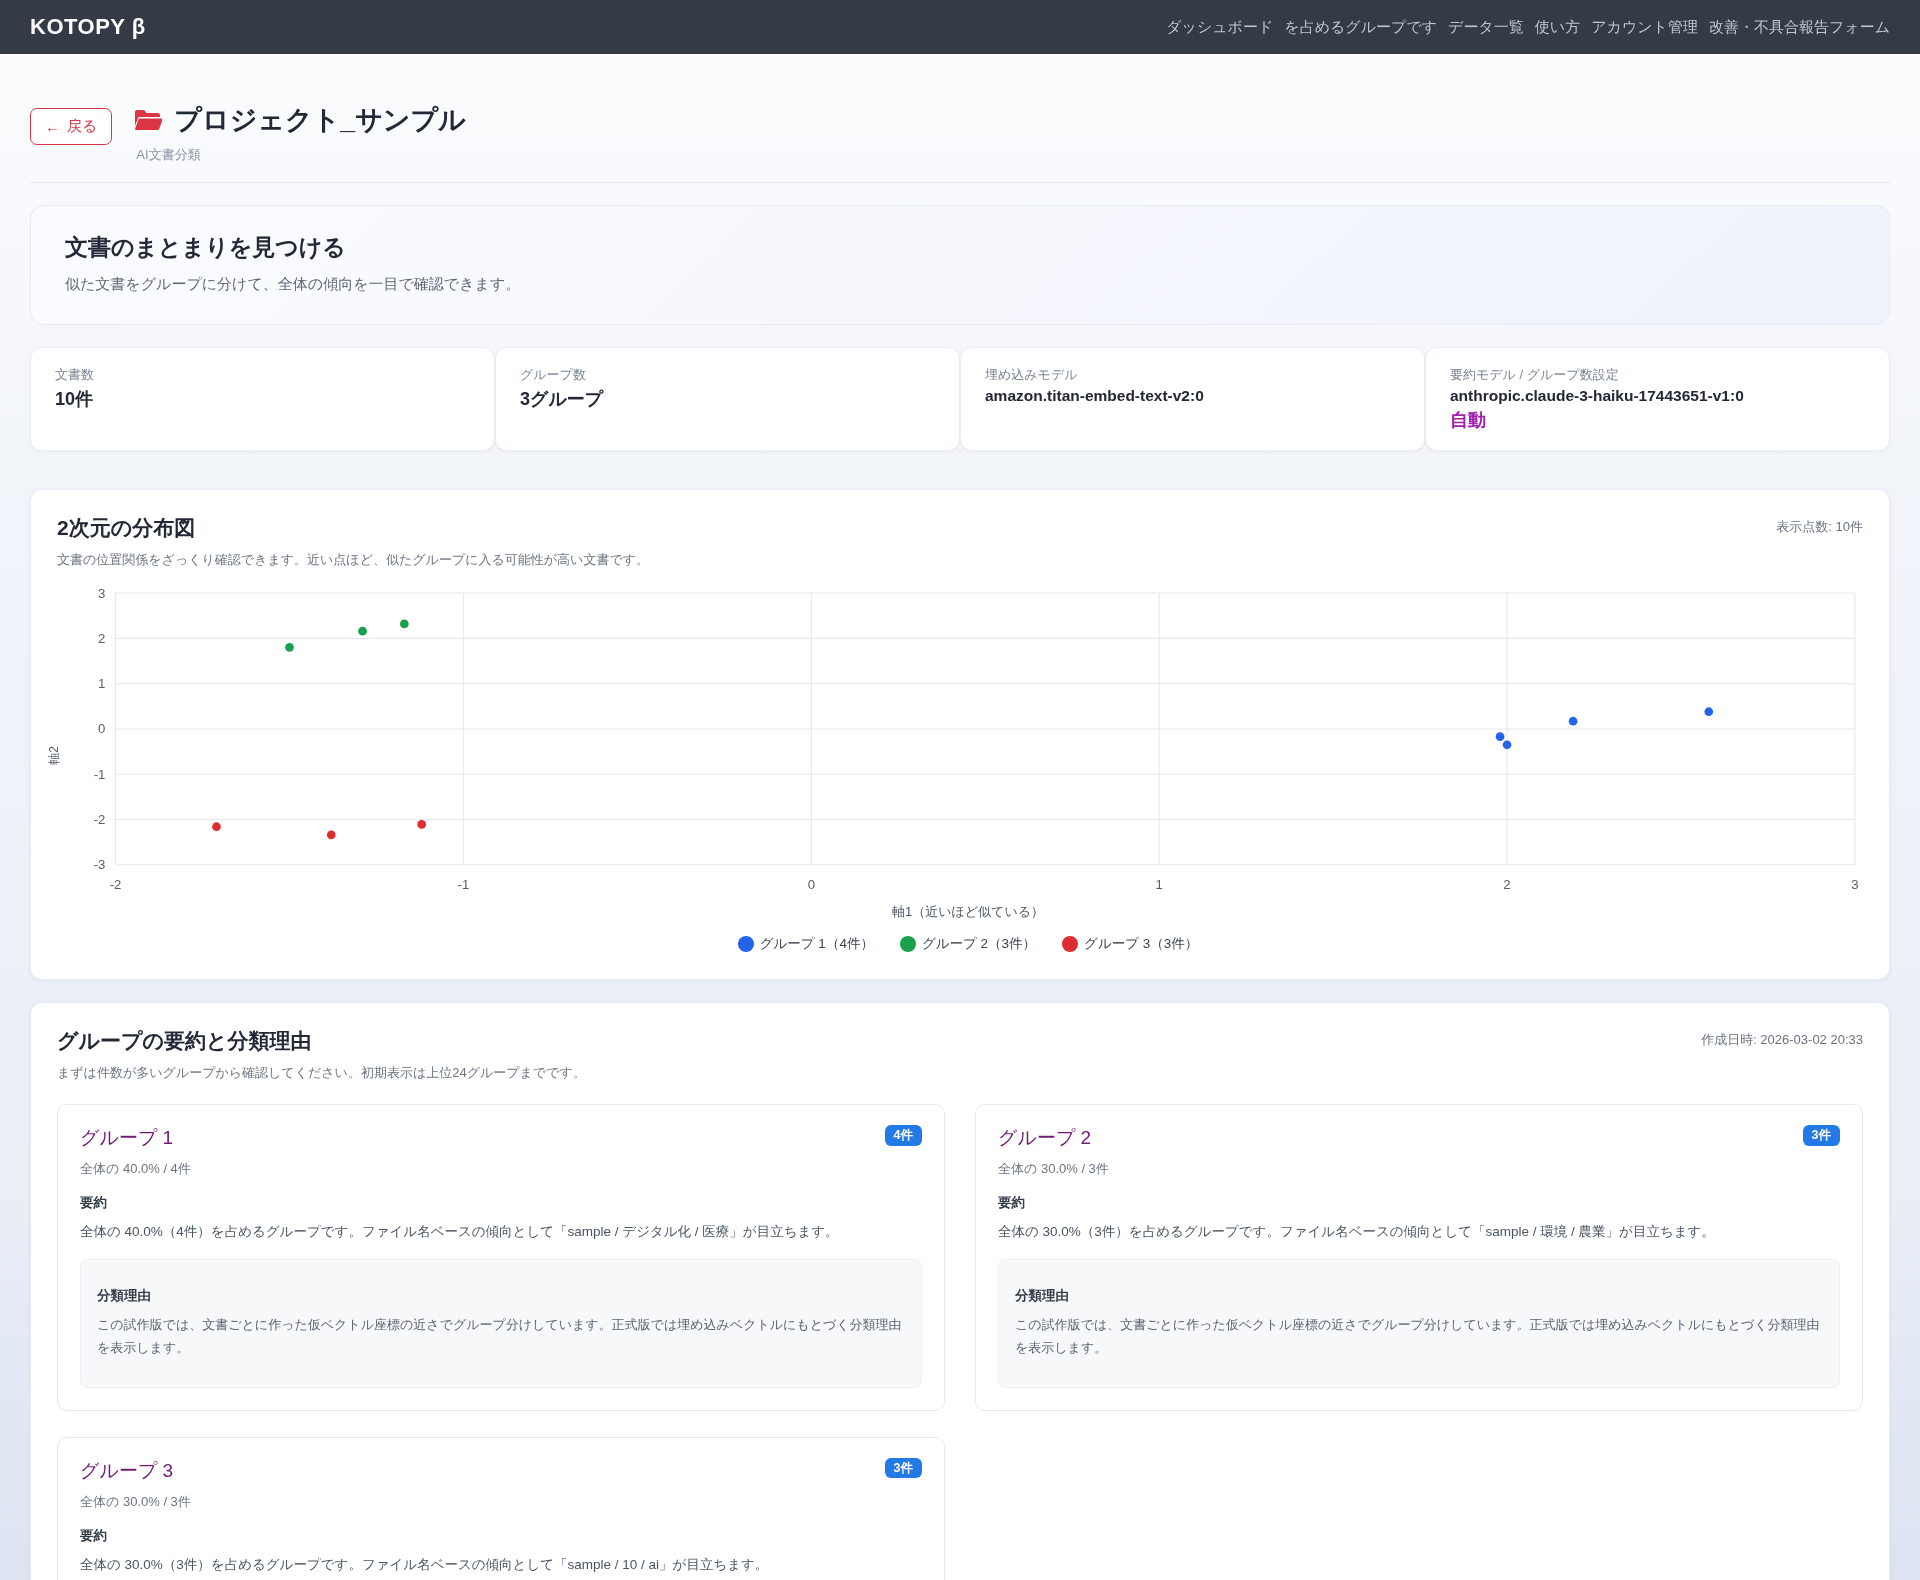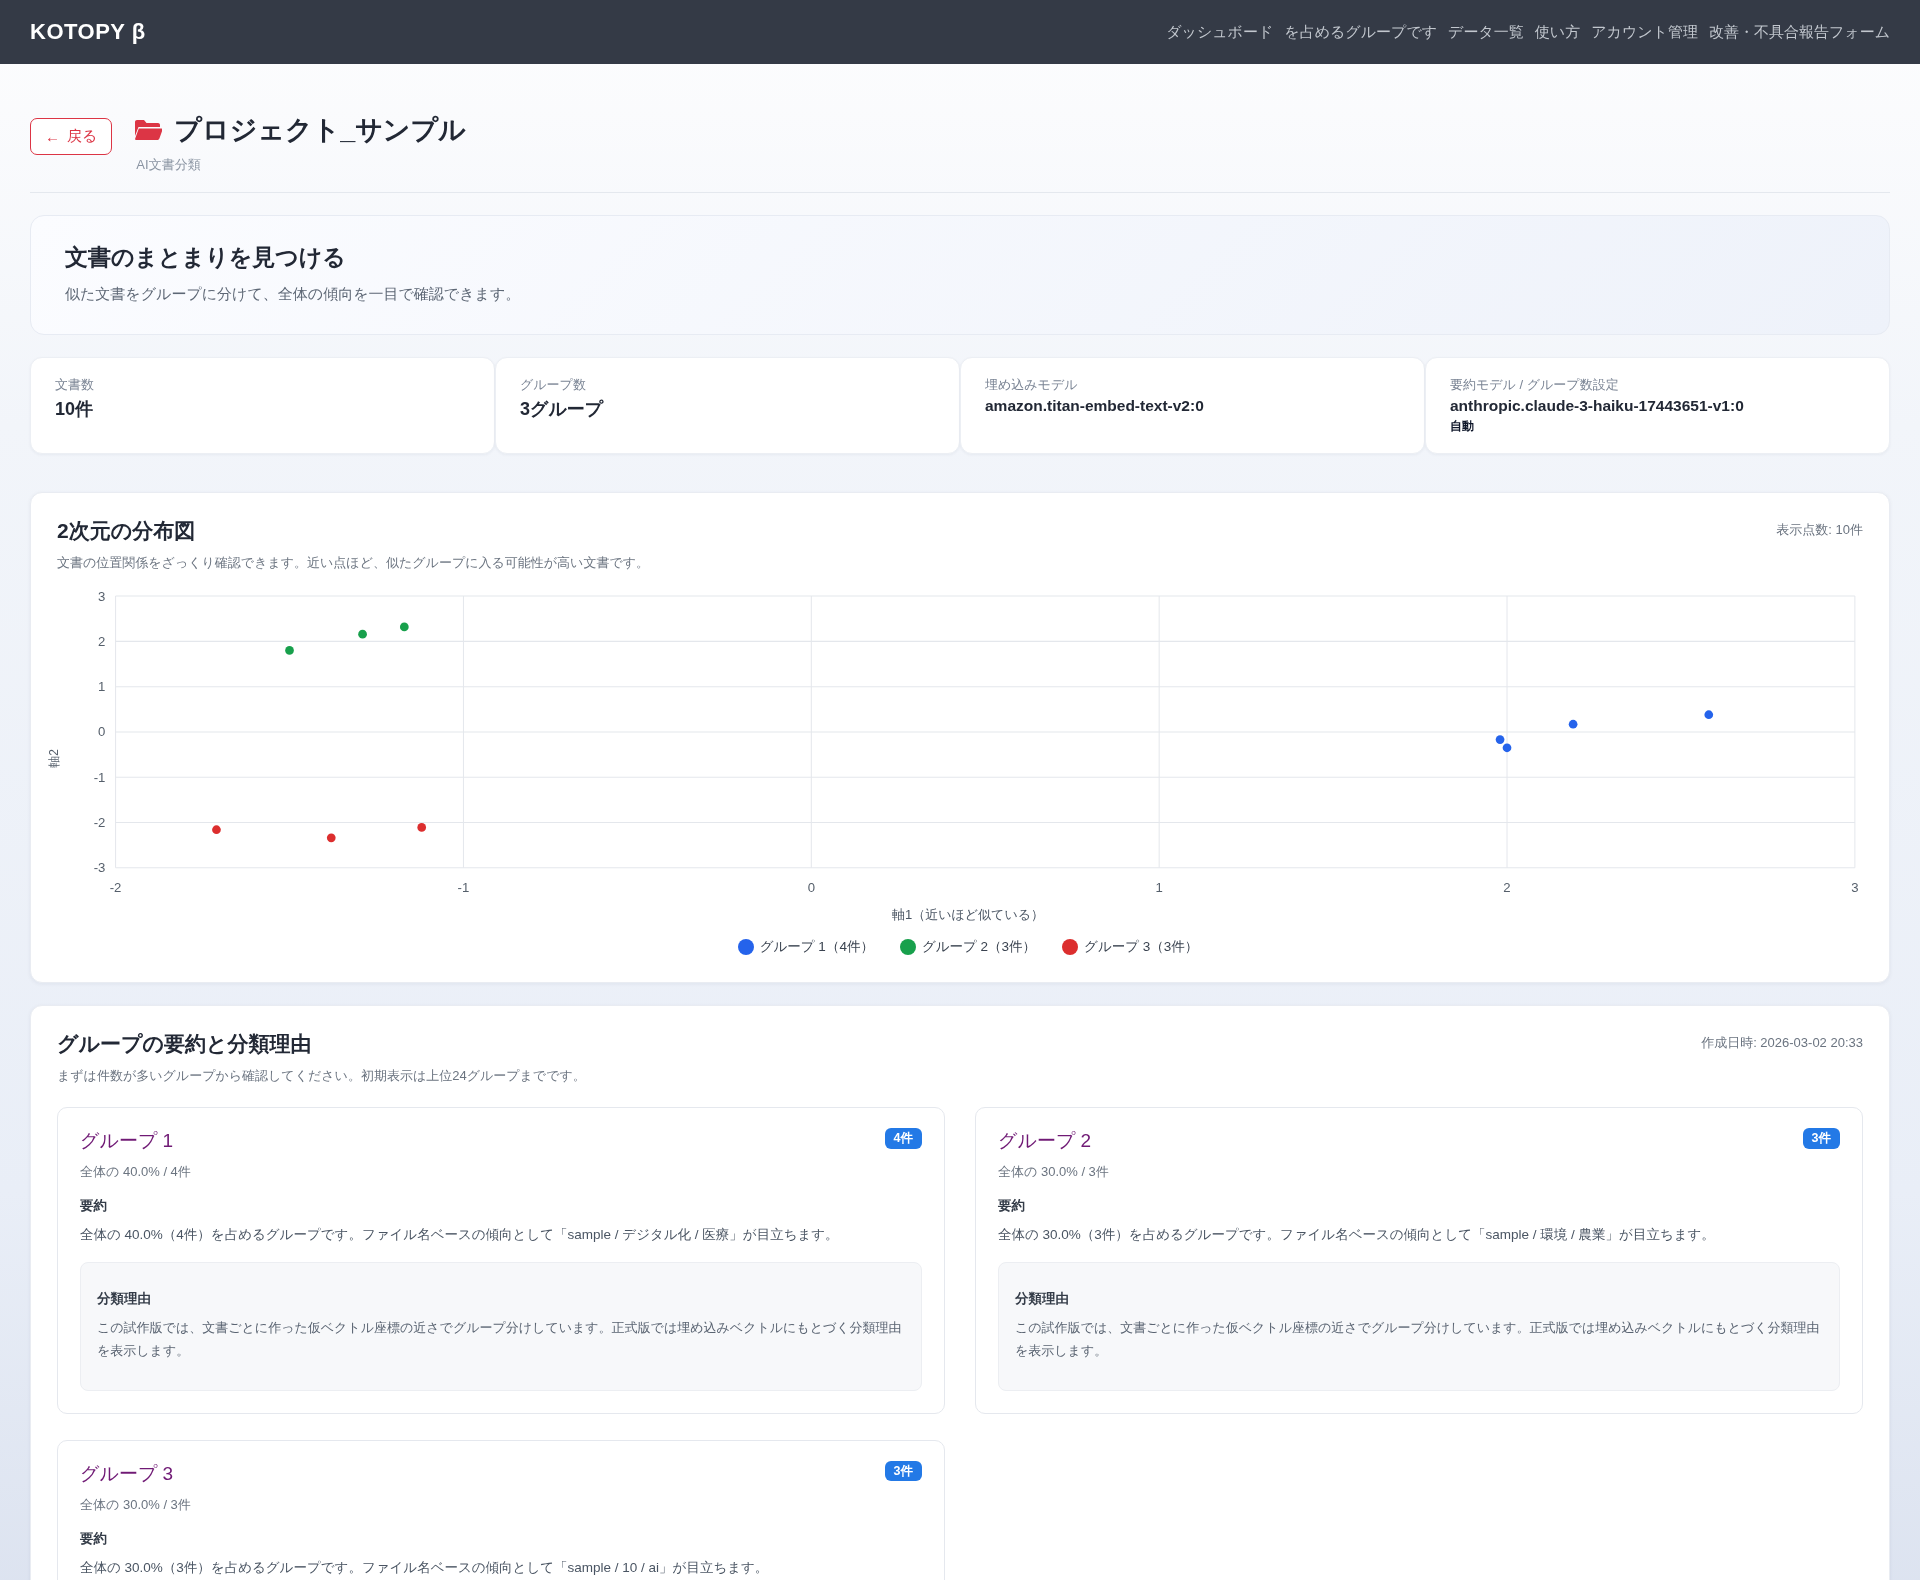--- a/index.html
+++ b/index.html
@@ -5,21 +5,21 @@
   * { margin:0; padding:0; box-sizing:border-box; }
   html,body { width:1920px; }
   body {
     font-family:"Liberation Sans","DejaVu Sans",sans-serif;
     color:#2a3140;
     min-height:1580px;
     background:linear-gradient(180deg,#fdfdfe 0%,#f2f5fa 25%,#e9eef7 70%,#d9e0ee 100%);
   }
   
   .topnav {
-    height:64px; background:#343a46; display:flex; align-items:center;
+    height:54px; background:#343a46; display:flex; align-items:center;
     justify-content:space-between; padding:0 30px;
   }
   .brand { color:#ffffff; font-size:22px; font-weight:bold; letter-spacing:.5px; }
   .navlinks { display:flex; gap:11px; }
   .navlinks span { color:#c2c7ce; font-size:15px; cursor:pointer; }
   
   .page { padding:0 30px; }
   
   .header-row { display:flex; align-items:flex-start; gap:22px; padding-top:48px; }
   .back-btn {
@@ -45,21 +45,21 @@
   
   .stats-row { display:grid; grid-template-columns:repeat(4,1fr); margin-top:22px; }
   .stat-card {
     background:#fff; border:1px solid #eceff4; border-radius:12px;
     padding:18px 24px; min-height:92px;
     box-shadow:0 1px 3px rgba(25,40,70,.05);
   }
   .stat-label { font-size:13px; color:#7a8494; }
   .stat-value { font-size:18px; font-weight:bold; color:#222835; margin-top:3px; }
   .stat-value.model { font-size:15.5px; }
-  .stat-value2 { font-size:12px; font-weight:bold; color:#0f172a; margin-top:3px; }
+  .stat-value2 { font-size:18px; font-weight:bold; color:#a21caf; margin-top:3px; }
   
   .panel {
     background:#fff; border:1px solid #e9ecf2; border-radius:12px;
     box-shadow:0 1px 4px rgba(25,40,70,.06);
     padding:24px 26px 26px; margin-top:38px;
   }
   .panel + .panel { margin-top:22px; }
   .panel-head { display:flex; justify-content:space-between; align-items:flex-start; }
   .panel-title { font-size:21px; font-weight:600; color:#222835; }
   .panel-desc { font-size:13px; color:#6b7480; margin-top:9px; }

